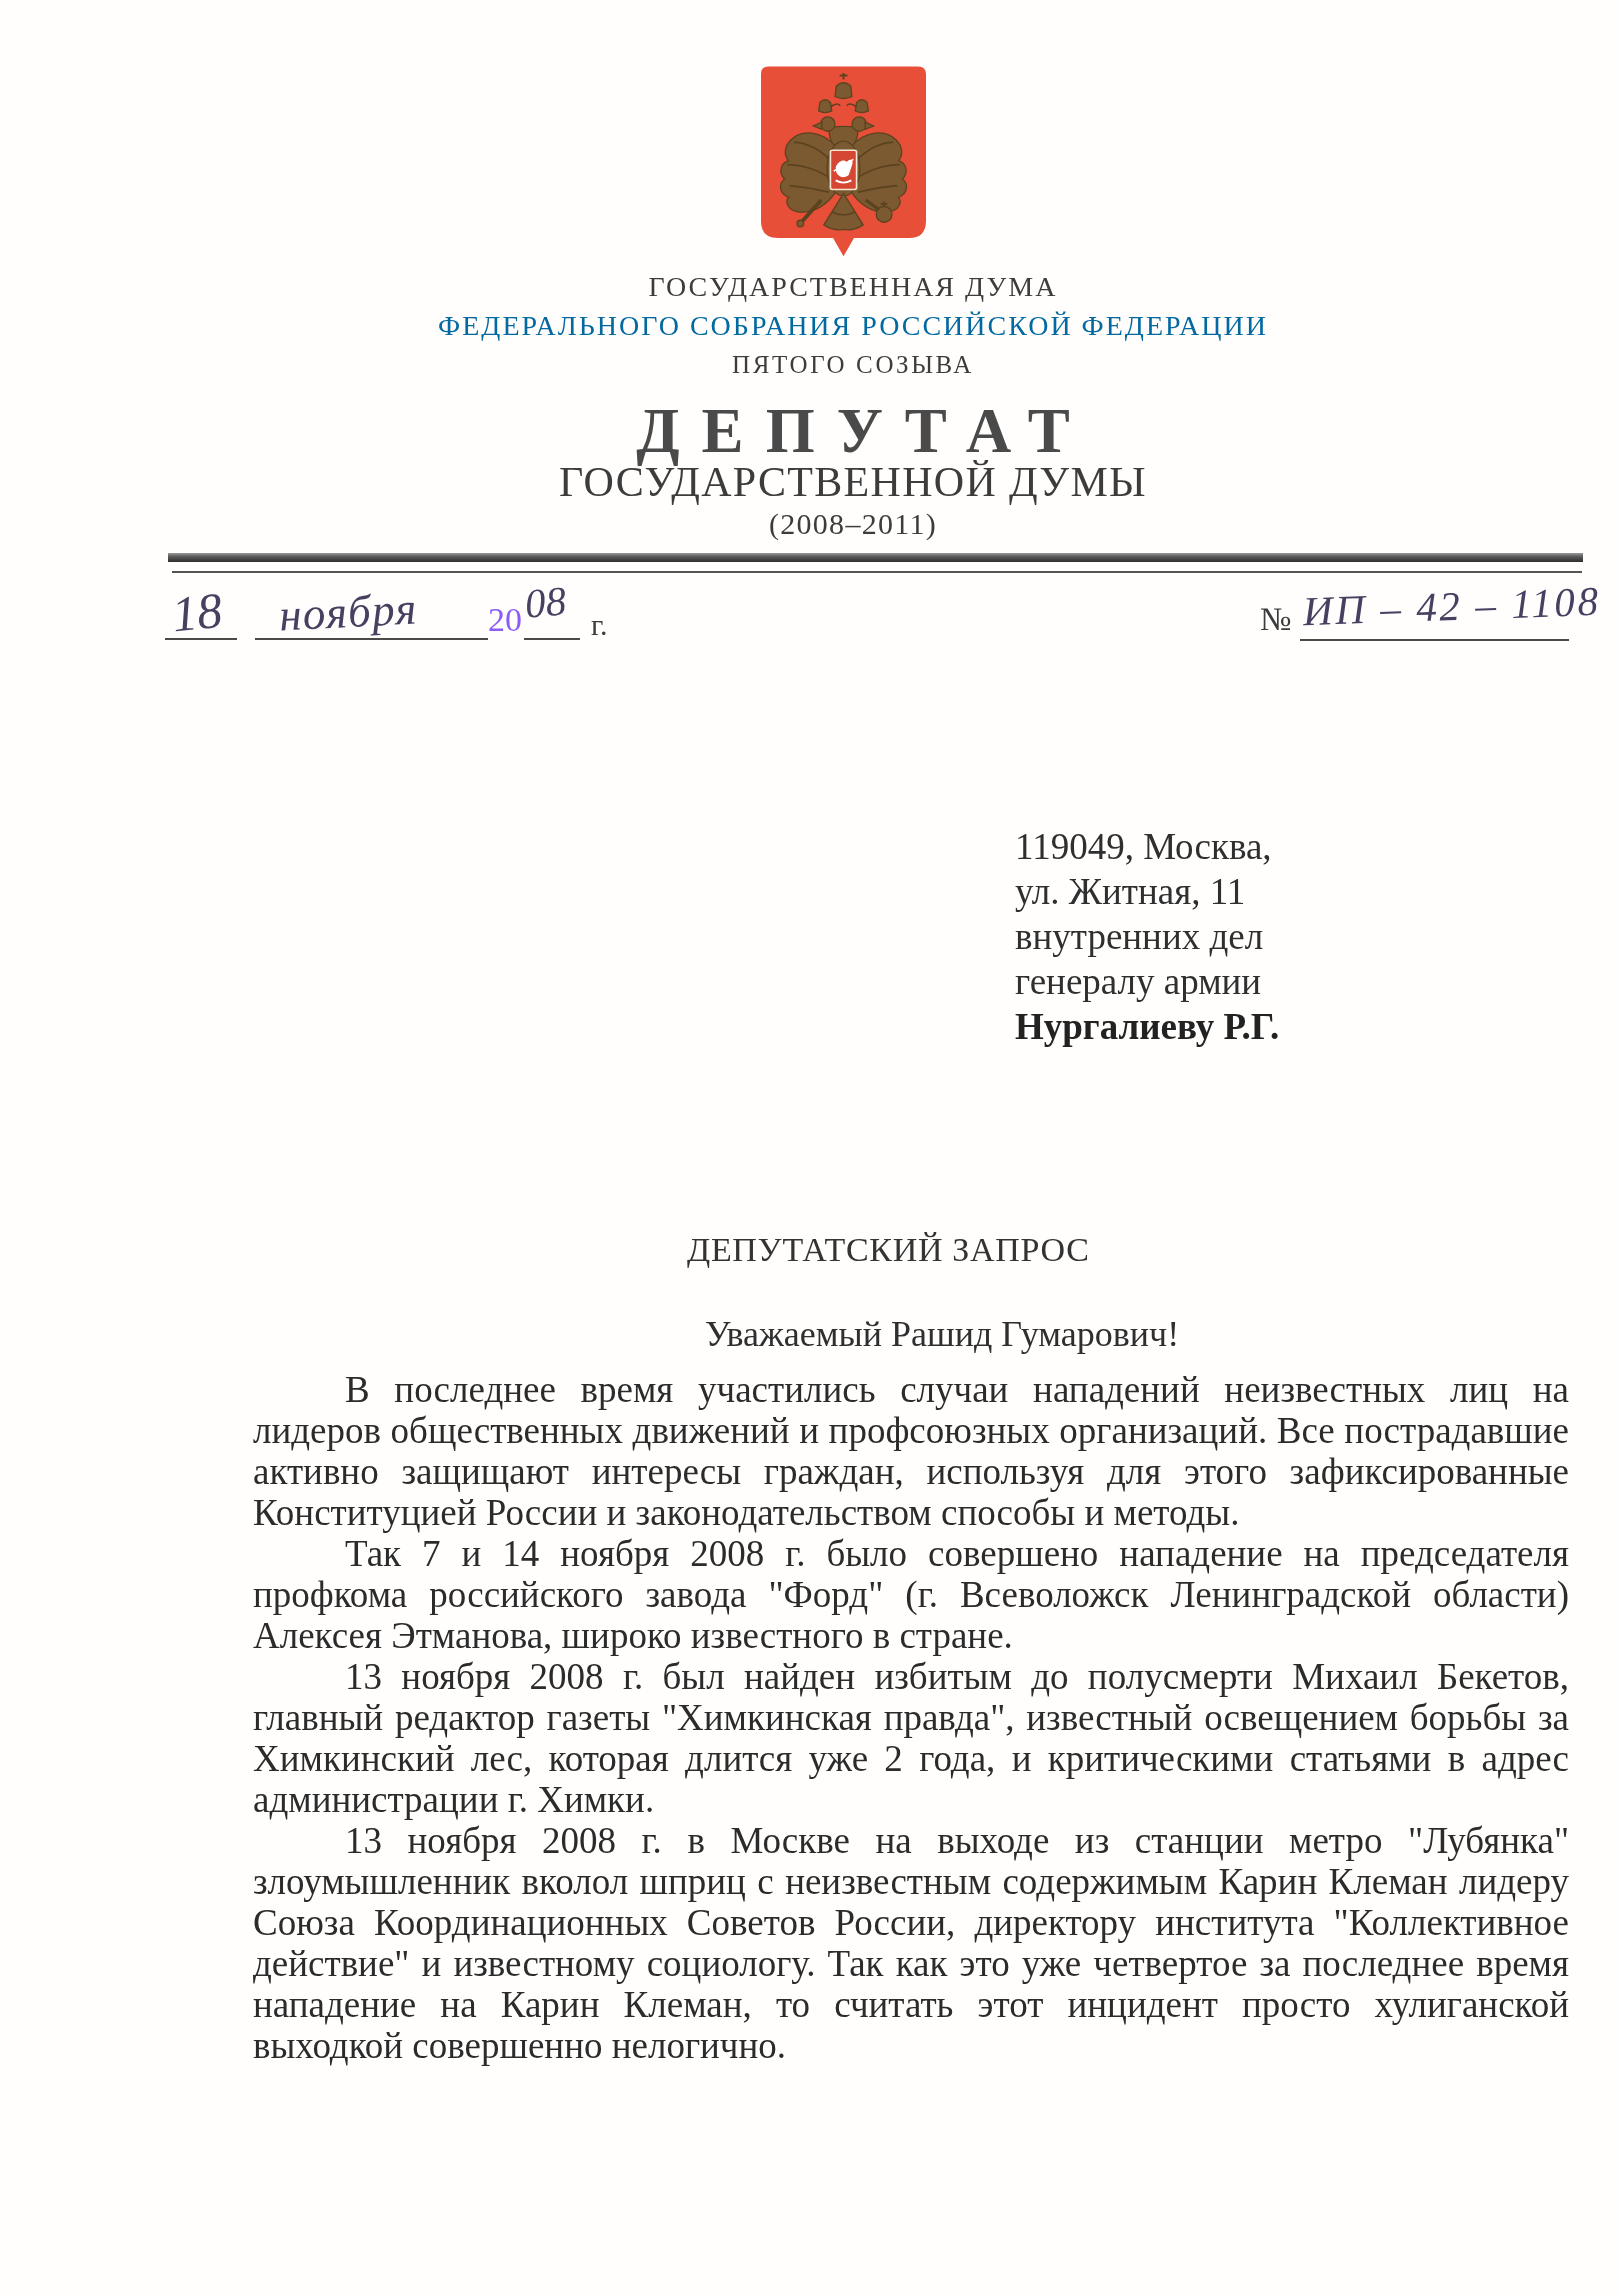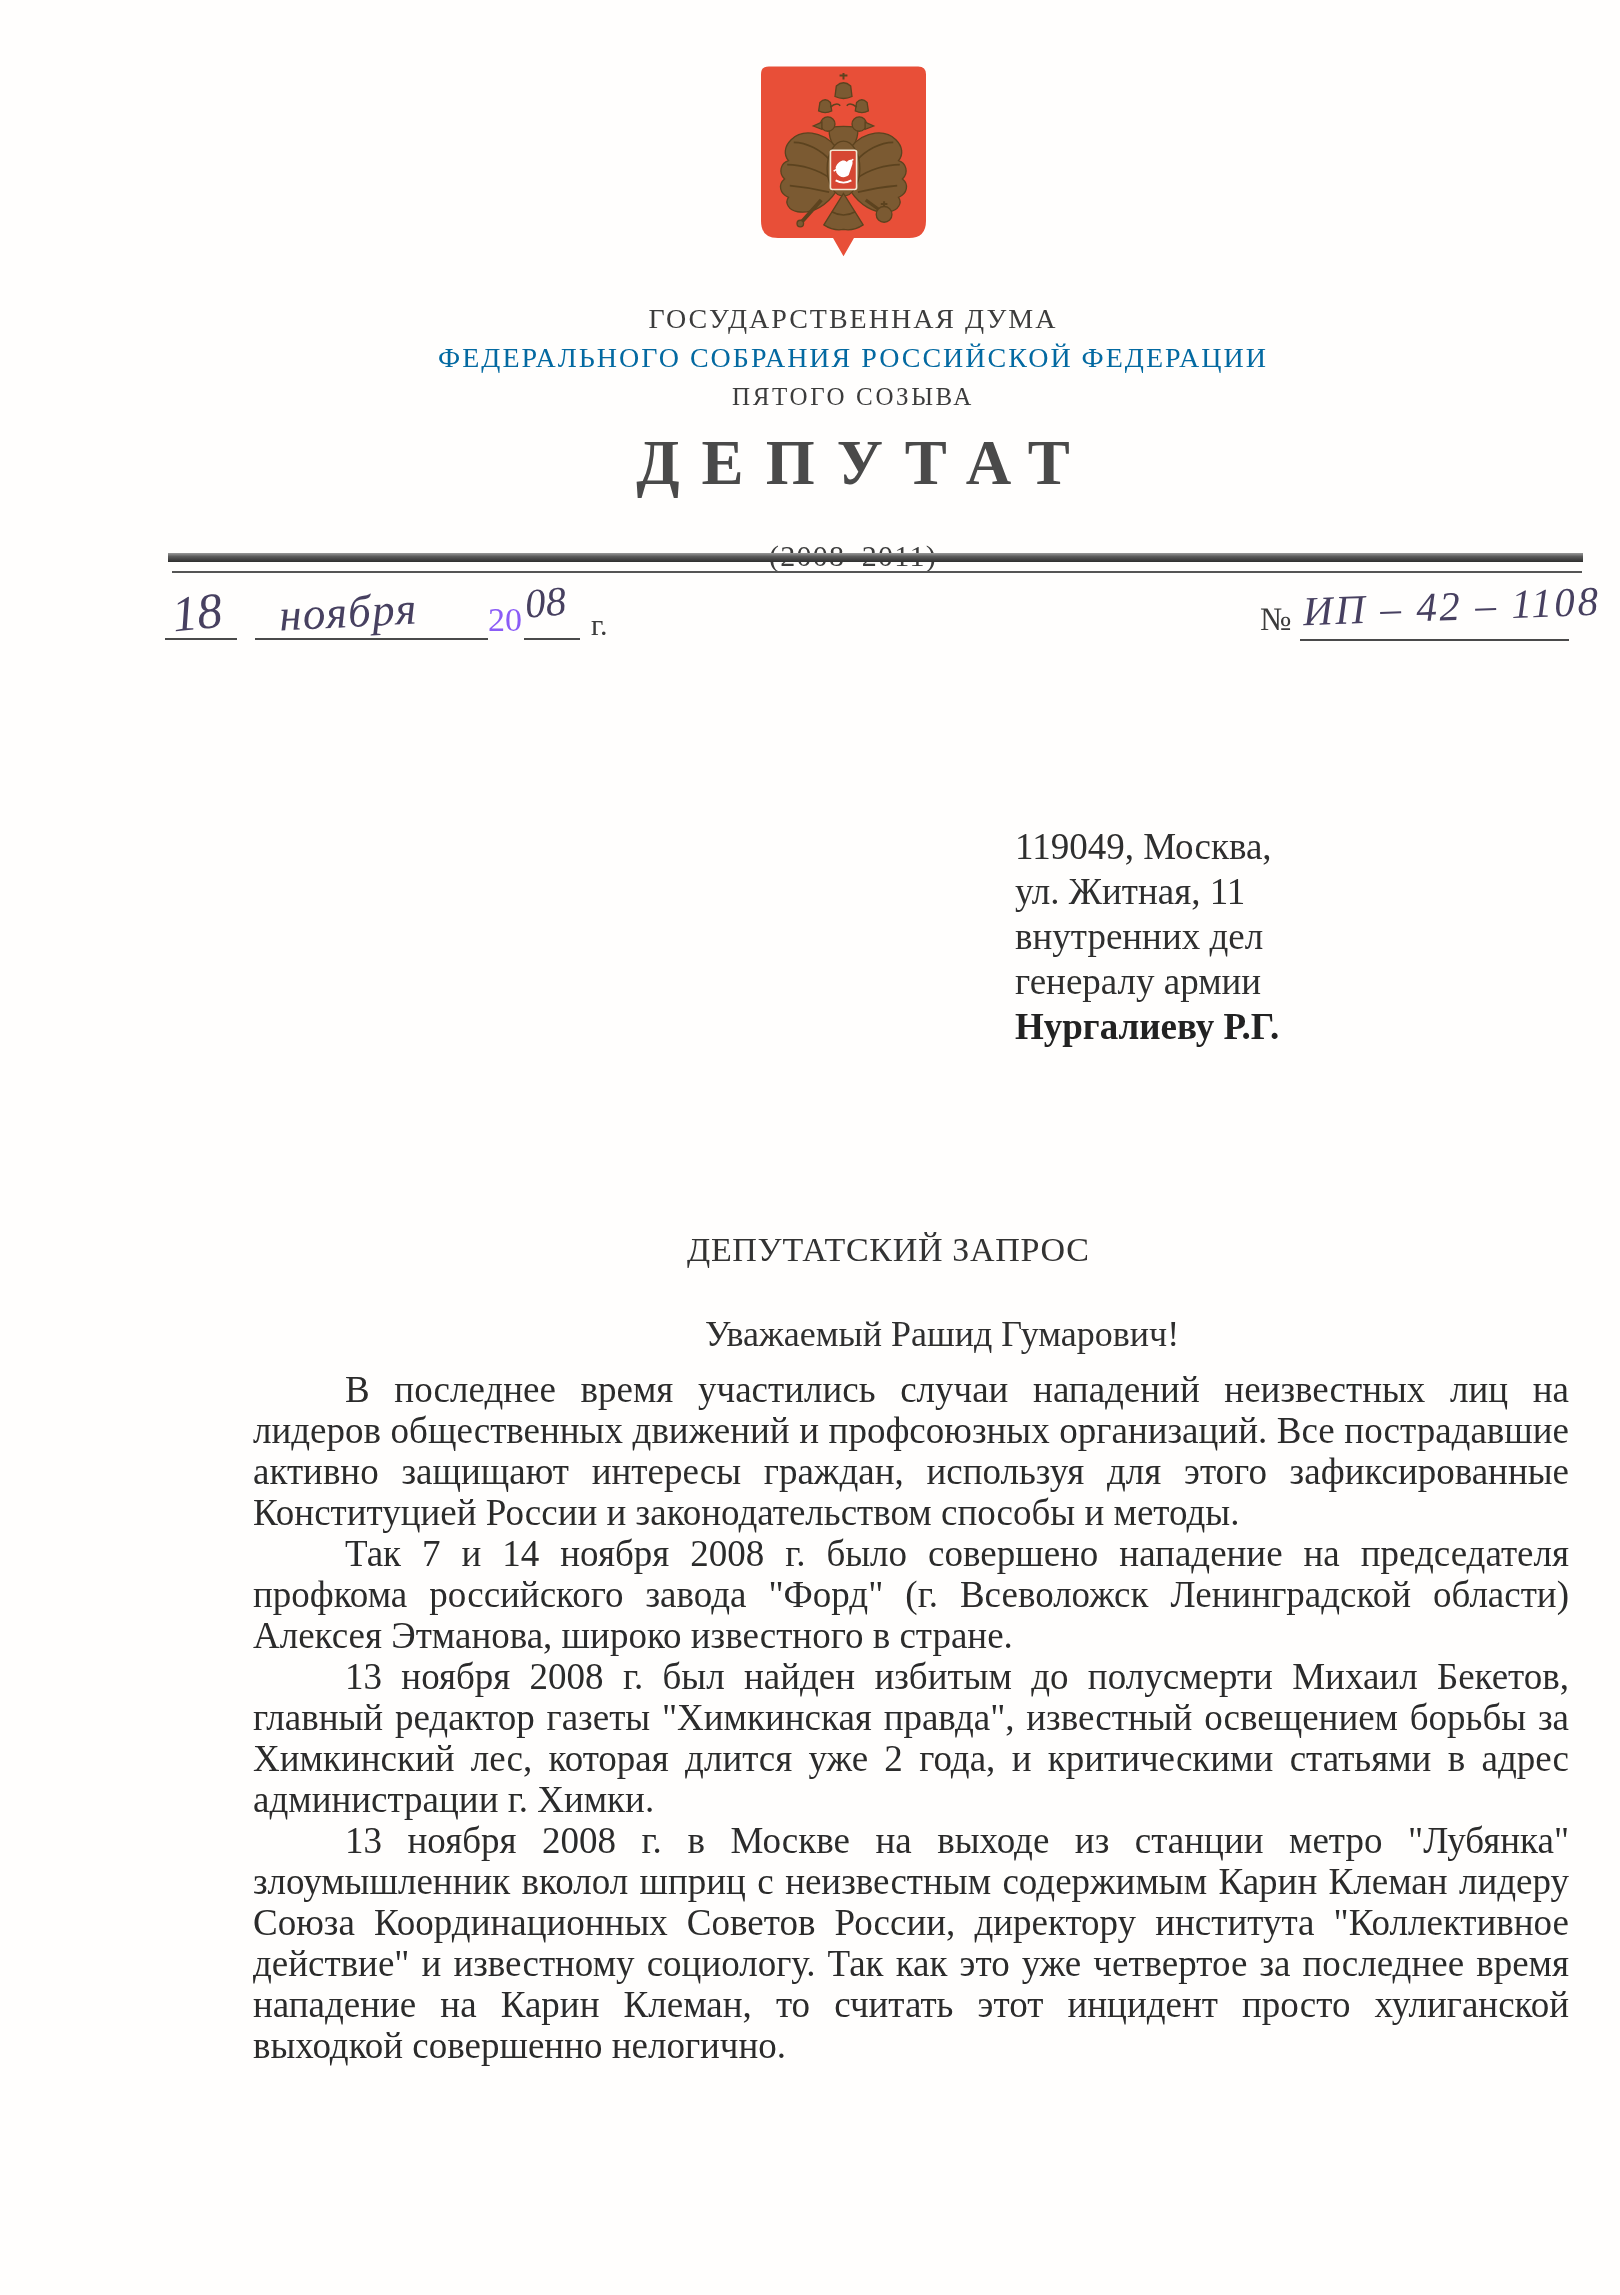--- a/index.html
+++ b/index.html
@@ -6,21 +6,21 @@
   .page{
     position:relative;
     width:1621px;height:2295px;
     margin:0 auto;
     background:#fffefd;
     overflow:hidden;
     font-family:"Liberation Serif","DejaVu Serif",serif;
     color:#2d2d2d;
   }
   .abs{position:absolute;}
-  .centered{transform:translateX(-50%);white-space:nowrap;text-align:left;margin-top:32px;}
+  .centered{transform:translateX(-50%);white-space:nowrap;text-align:left;}
 
   
   .org-line1{left:853px;top:271px;font-size:28px;letter-spacing:2px;color:#3c3c3c;}
   .org-line2{left:853px;top:310px;font-size:28px;letter-spacing:2px;color:#0369a1;}
   .org-line3{left:853px;top:351px;font-size:25px;letter-spacing:2.6px;color:#3c3c3c;}
   .role-line1{left:853px;top:395px;font-size:63px;font-weight:bold;letter-spacing:22px;color:#4a4a4a;padding-left:22px;}
   .role-line2{left:853px;top:458px;font-size:42px;letter-spacing:1.3px;color:#3c3c3c;}
   .term-line{left:853px;top:507px;font-size:30px;letter-spacing:1.3px;color:#3c3c3c;}
 
   .rule-thick{left:168px;top:553px;width:1415px;height:8.5px;
@@ -105,20 +105,21 @@
       <path d="M114,154 C118,144 127,141 131,146 C137,139 142,144 139,151 L134,166 C127,172 119,169 115,162 Z" fill="#ffffff" stroke="none"></path>
       <path d="M111,160 L141,142" stroke="#ffffff" stroke-width="2.5" fill="none"></path>
       <path d="M114,174 Q126,181 138,174" stroke="#ffffff" stroke-width="3" fill="none"></path>
     </g>
   </svg>
 
   <div class="abs centered org-line1">ГОСУДАРСТВЕННАЯ ДУМА</div>
   <div class="abs centered org-line2">ФЕДЕРАЛЬНОГО СОБРАНИЯ РОССИЙСКОЙ ФЕДЕРАЦИИ</div>
   <div class="abs centered org-line3">ПЯТОГО СОЗЫВА</div>
   <div class="abs centered role-line1">ДЕПУТАТ</div>
+  <div class="abs centered role-line2">ГОСУДАРСТВЕННОЙ ДУМЫ</div>
   <div class="abs centered term-line">(2008–2011)</div>
 
   <div class="abs rule-thick"></div>
   <div class="abs rule-thin"></div>
 
   <div class="abs hand hw-day">18</div>
   <div class="abs u-line u1"></div>
   <div class="abs hand hw-month">ноября</div>
   <div class="abs u-line u2"></div>
   <div class="abs printed-20">20</div>

